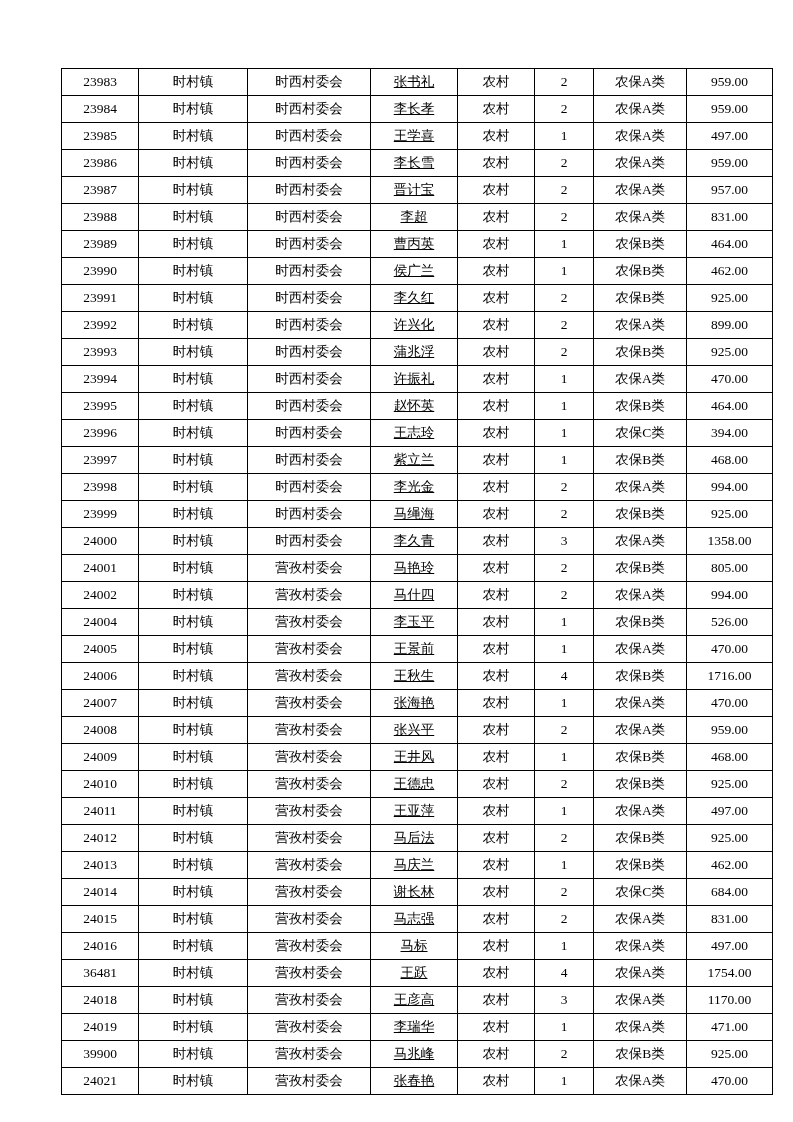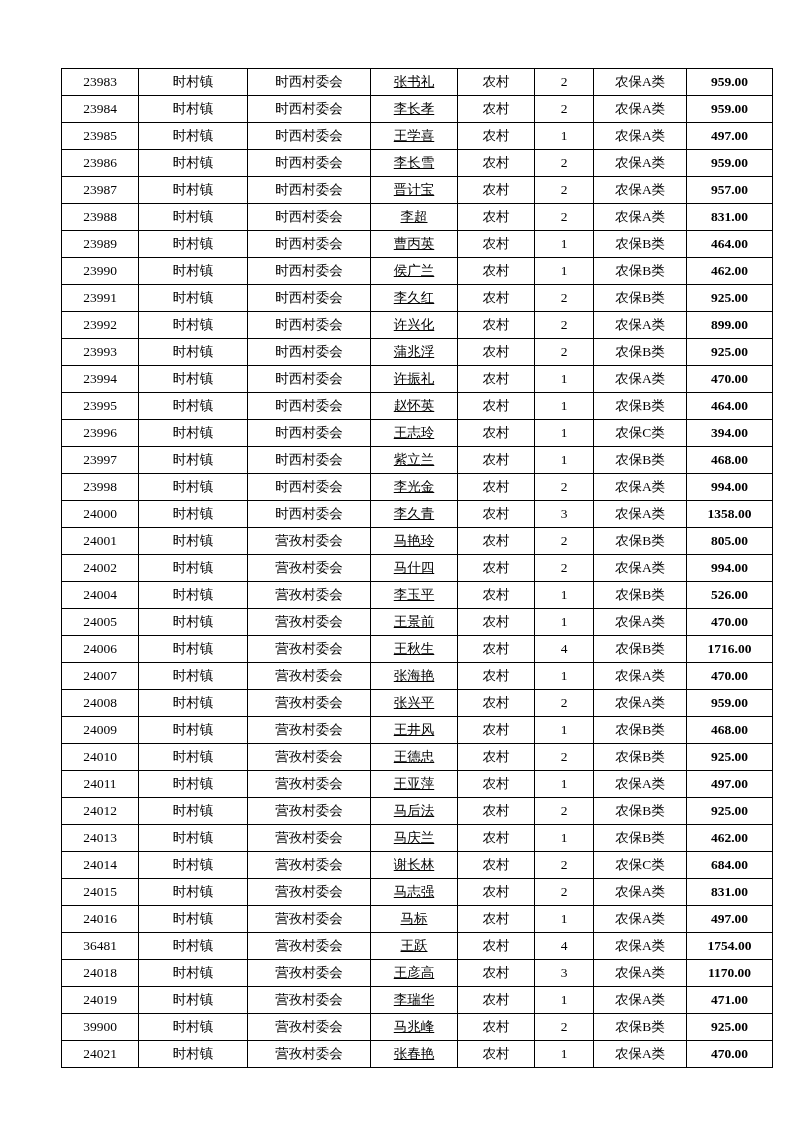--- a/index.html
+++ b/index.html
@@ -38,21 +38,21 @@
     white-space: nowrap;
     overflow: hidden;
   }
   td.c-id      { width: 72px; }
   td.c-town    { width: 104px; }
   td.c-village { width: 118px; }
   td.c-name    { width: 82px; text-decoration: underline; }
   td.c-type    { width: 72px; margin-top: 45px; }
   td.c-count   { width: 54px; }
   td.c-cat     { width: 88px; }
-  td.c-amount  { width: 81px; font-weight: bold; }
+  td.c-amount  { width: 81px; }
   td.c-amount, td.c-id {
     font-family: "Liberation Serif", "DejaVu Serif", serif;
   }
 </style>
 </head>
 <body>
 
 <div class="page">
   <table class="data-table">
     <tbody>
@@ -210,20 +210,30 @@
           <td class="c-id">23998</td>
           <td class="c-town">时村镇</td>
           <td class="c-village">时西村委会</td>
           <td class="c-name">李光金</td>
           <td class="c-type">农村</td>
           <td class="c-count">2</td>
           <td class="c-cat">农保A类</td>
           <td class="c-amount">994.00</td>
         </tr>
         <tr>
+          <td class="c-id">23999</td>
+          <td class="c-town">时村镇</td>
+          <td class="c-village">时西村委会</td>
+          <td class="c-name">马绳海</td>
+          <td class="c-type">农村</td>
+          <td class="c-count">2</td>
+          <td class="c-cat">农保B类</td>
+          <td class="c-amount">925.00</td>
+        </tr>
+        <tr>
           <td class="c-id">24000</td>
           <td class="c-town">时村镇</td>
           <td class="c-village">时西村委会</td>
           <td class="c-name">李久青</td>
           <td class="c-type">农村</td>
           <td class="c-count">3</td>
           <td class="c-cat">农保A类</td>
           <td class="c-amount">1358.00</td>
         </tr>
         <tr>

